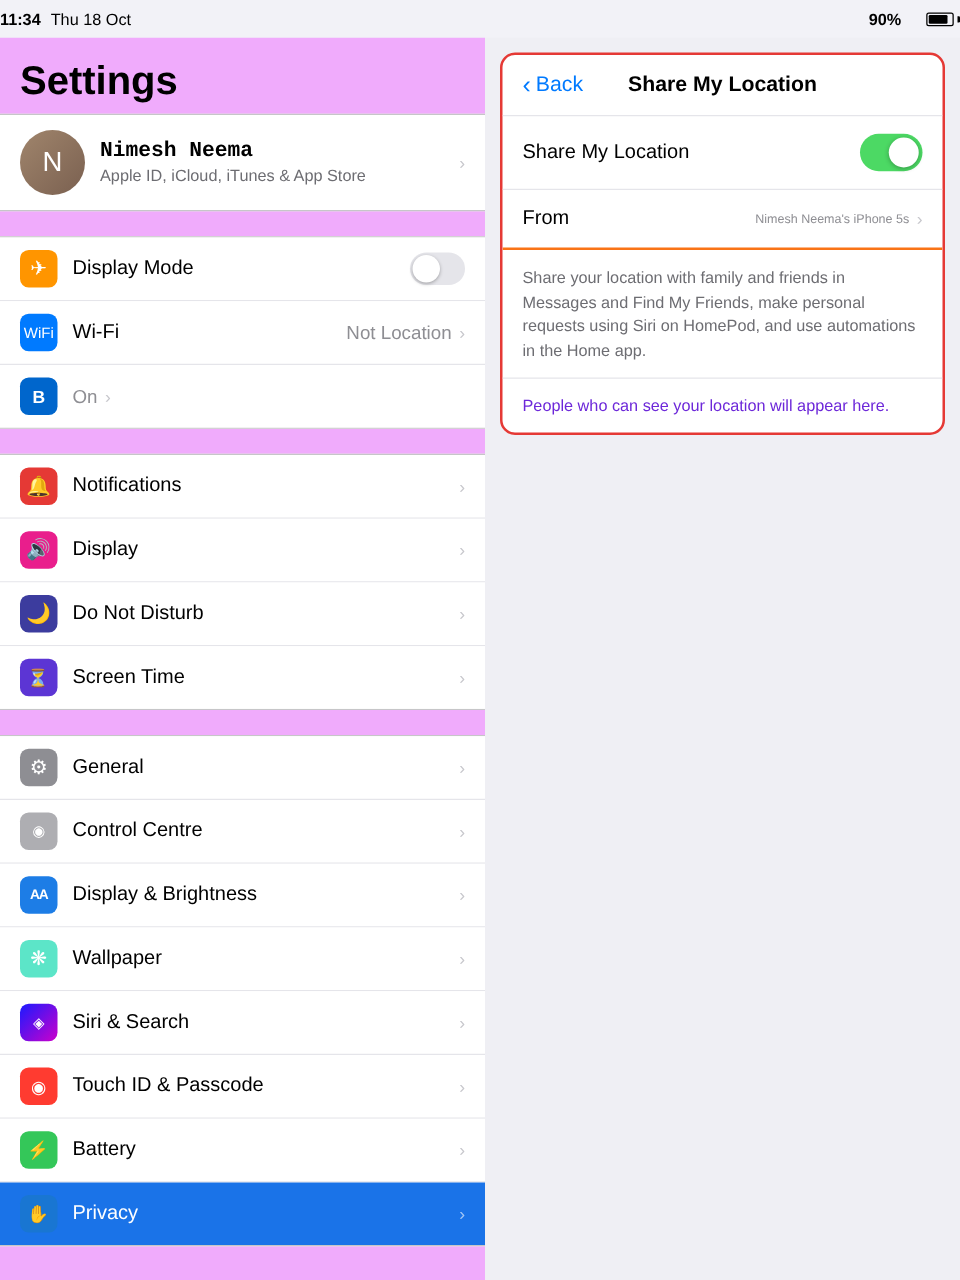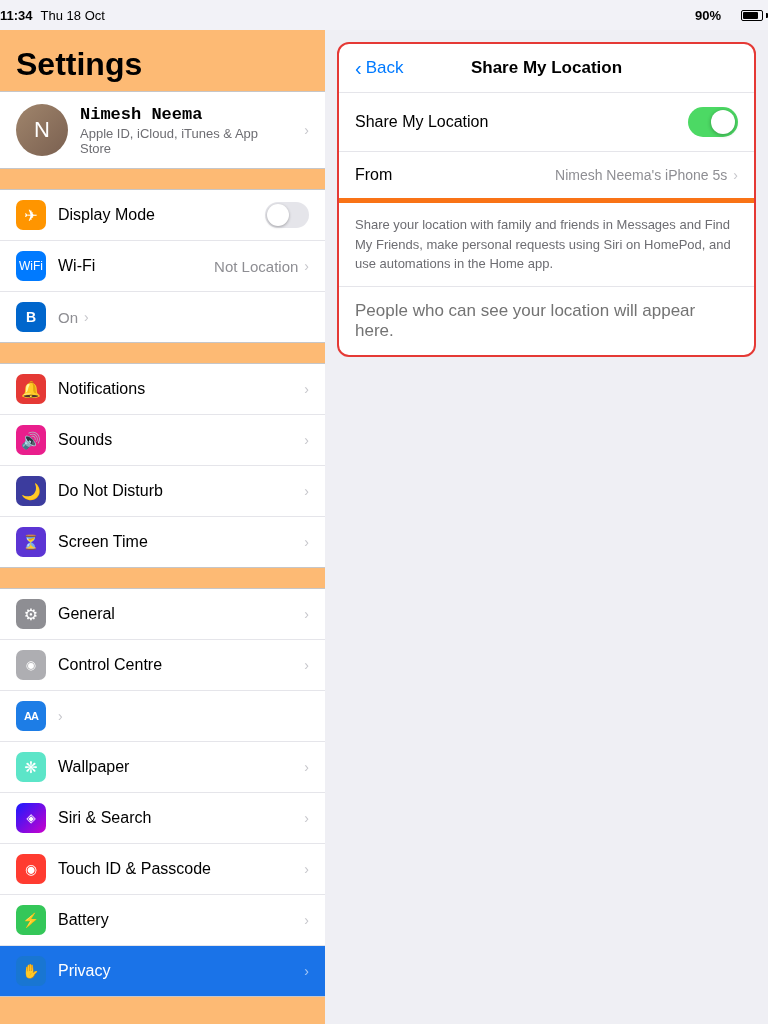--- a/index.html
+++ b/index.html
@@ -74,22 +74,22 @@
     .layout {
       position: absolute;
       top: 30px;
       left: 0; right: 0;
       bottom: 0;
       display: flex;
     }
 
     
     .sidebar {
-      width: 325px;
-      background: #fdba74;
+      width: 388px;
+      background: #f0abfc;
       overflow-y: auto;
       flex-shrink: 0;
     }
 
     .sidebar-title {
       padding: 16px 16px 8px;
       font-size: 32px;
       font-weight: 700;
       color: #000;
     }
@@ -286,49 +286,49 @@
       height: 24px;
       background: #fff;
       border-radius: 50%;
       box-shadow: 0 1px 4px rgba(0,0,0,0.3);
     }
 
     .from-row {
       display: flex;
       align-items: center;
       padding: 14px 16px;
-      border-bottom: 5px solid #f97316;
+      border-bottom: 2px solid #f97316;
     }
     .from-label {
       font-size: 16px;
       color: #000;
       flex: 1;
     }
     .from-value {
-      font-size: 14px;
+      font-size: 10px;
       color: #8e8e93;
       margin-right: 6px;
     }
     .from-chevron {
       color: #c7c7cc;
       font-size: 14px;
     }
 
     .share-description {
       padding: 12px 16px;
       font-size: 13px;
       color: #6d6d72;
       line-height: 1.5;
       border-bottom: 1px solid #e5e5ea;
     }
 
     .share-empty {
       padding: 14px 16px;
-      font-size: 17px;
-      color: #737373;
+      font-size: 13px;
+      color: #6d28d9;
     }
 
     
     .icon-orange { background: #ff9500; }
     .icon-blue { background: #007aff; }
     .icon-blue-dark { background: #0066cc; }
     .icon-red { background: #e53935; }
     .icon-pink { background: #e91e8c; }
     .icon-purple { background: #5c35d4; }
     .icon-indigo { background: #3c3c9e; }
@@ -396,21 +396,21 @@
     </div>
 
     <div class="settings-group">
       <div class="settings-row">
         <div class="row-icon icon-red">🔔</div>
         <span class="row-label">Notifications</span>
         <span class="row-chevron">›</span>
       </div>
       <div class="settings-row">
         <div class="row-icon icon-pink">🔊</div>
-        <span class="row-label">Sounds</span>
+        <span class="row-label">Display</span>
         <span class="row-chevron">›</span>
       </div>
       <div class="settings-row">
         <div class="row-icon icon-indigo">🌙</div>
         <span class="row-label">Do Not Disturb</span>
         <span class="row-chevron">›</span>
       </div>
       <div class="settings-row">
         <div class="row-icon icon-purple" style="font-size:14px;">⏳</div>
         <span class="row-label">Screen Time</span>
@@ -424,20 +424,21 @@
         <span class="row-label">General</span>
         <span class="row-chevron">›</span>
       </div>
       <div class="settings-row">
         <div class="row-icon icon-gray2" style="font-size:12px;">◉</div>
         <span class="row-label">Control Centre</span>
         <span class="row-chevron">›</span>
       </div>
       <div class="settings-row">
         <div class="row-icon icon-multiblue" style="font-size:11px;font-weight:bold;letter-spacing:-1px;">AA</div>
+        <span class="row-label">Display &amp; Brightness</span>
         <span class="row-chevron">›</span>
       </div>
       <div class="settings-row">
         <div class="row-icon icon-flower" style="font-size:16px;">❋</div>
         <span class="row-label">Wallpaper</span>
         <span class="row-chevron">›</span>
       </div>
       <div class="settings-row">
         <div class="row-icon icon-siri" style="font-size:12px;color:#fff;">◈</div>
         <span class="row-label">Siri &amp; Search</span>

